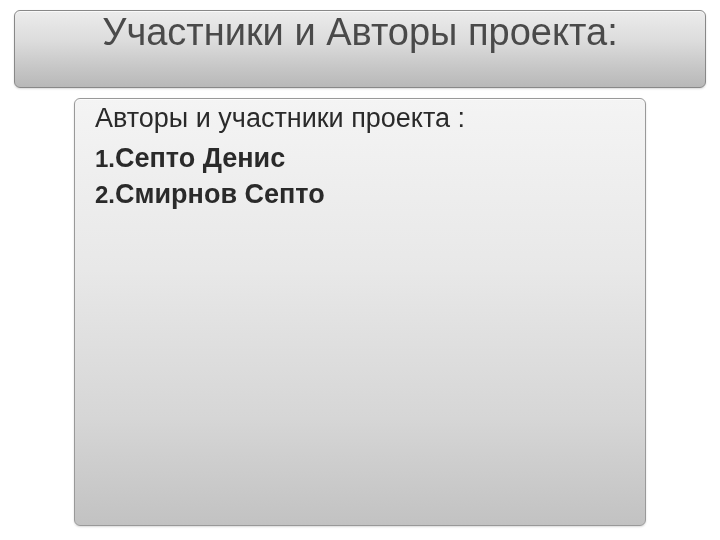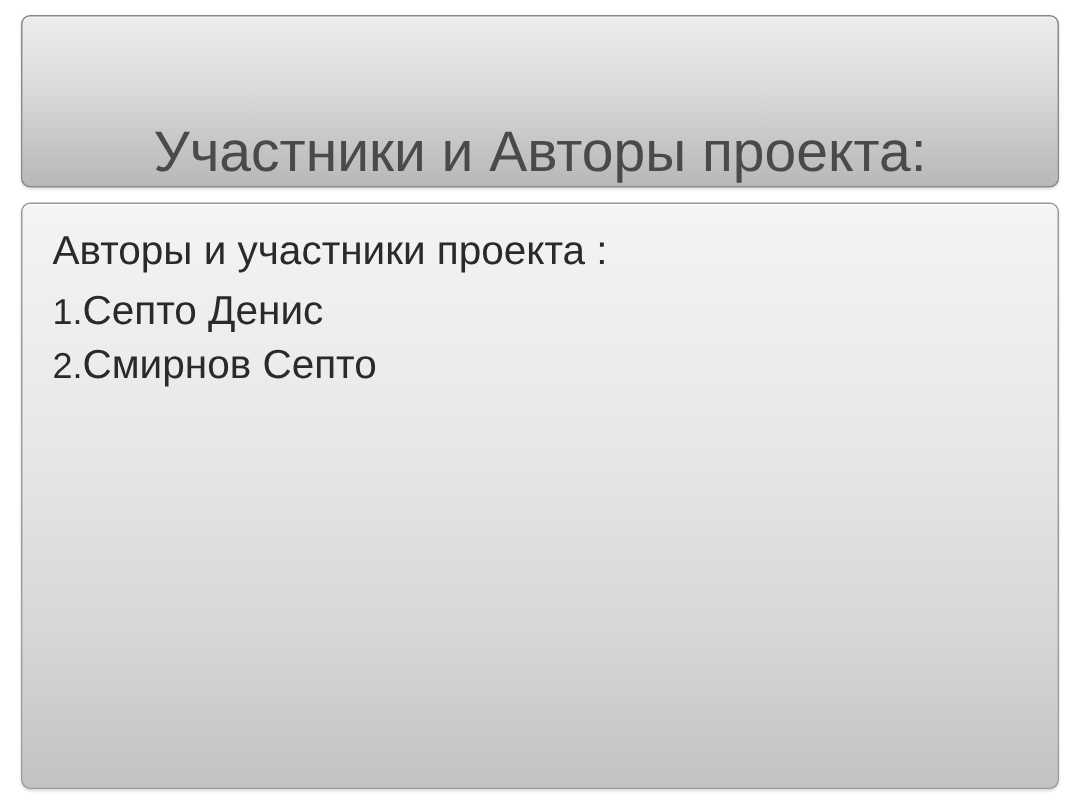--- a/index.html
+++ b/index.html
@@ -12,54 +12,54 @@
       height: 540px;
       background: #ffffff;
       font-family: Arial, "Helvetica Neue", sans-serif;
       display: flex;
       flex-direction: column;
       align-items: center;
       padding: 10px 14px 14px 14px;
     }
     .title-box {
       width: 692px;
-      height: 115px;
+      height: 78px;
       background: linear-gradient(to bottom, #ececec 0%, #dcdcdc 40%, #c6c6c6 75%, #b8b8b8 100%);
       border: 1px solid #888;
       border-radius: 6px;
       box-shadow: inset 0 1px 0 rgba(255,255,255,0.7), 0 1px 2px rgba(0,0,0,0.15);
       display: flex;
-      align-items: flex-end;
+      align-items: flex-start;
       justify-content: center;
     }
     .title-text {
       font-size: 38px;
       color: #4a4a4a;
       font-weight: 400;
     }
     .body-box {
       margin-top: 10px;
-      width: 692px;
+      width: 572px;
       flex: 1;
       background: linear-gradient(to bottom, #f4f4f4 0%, #e8e8e8 40%, #d6d6d6 75%, #c2c2c2 100%);
       border: 1px solid #999;
       border-radius: 6px;
       box-shadow: inset 0 1px 0 rgba(255,255,255,0.7), 0 1px 2px rgba(0,0,0,0.15);
-      padding: 16px 20px;
+      padding: 4px 20px;
     }
     .subtitle {
       font-size: 27px;
       color: #2a2a2a;
       font-weight: 400;
       margin-bottom: 6px;
     }
     .list-item {
       font-size: 27px;
       color: #2a2a2a;
-      font-weight: 400;
+      font-weight: 700;
       line-height: 1.35;
     }
     .list-item .num {
       font-size: 24px;
     }
   </style>
 </head>
 <body>
 
 <div class="title-box">

